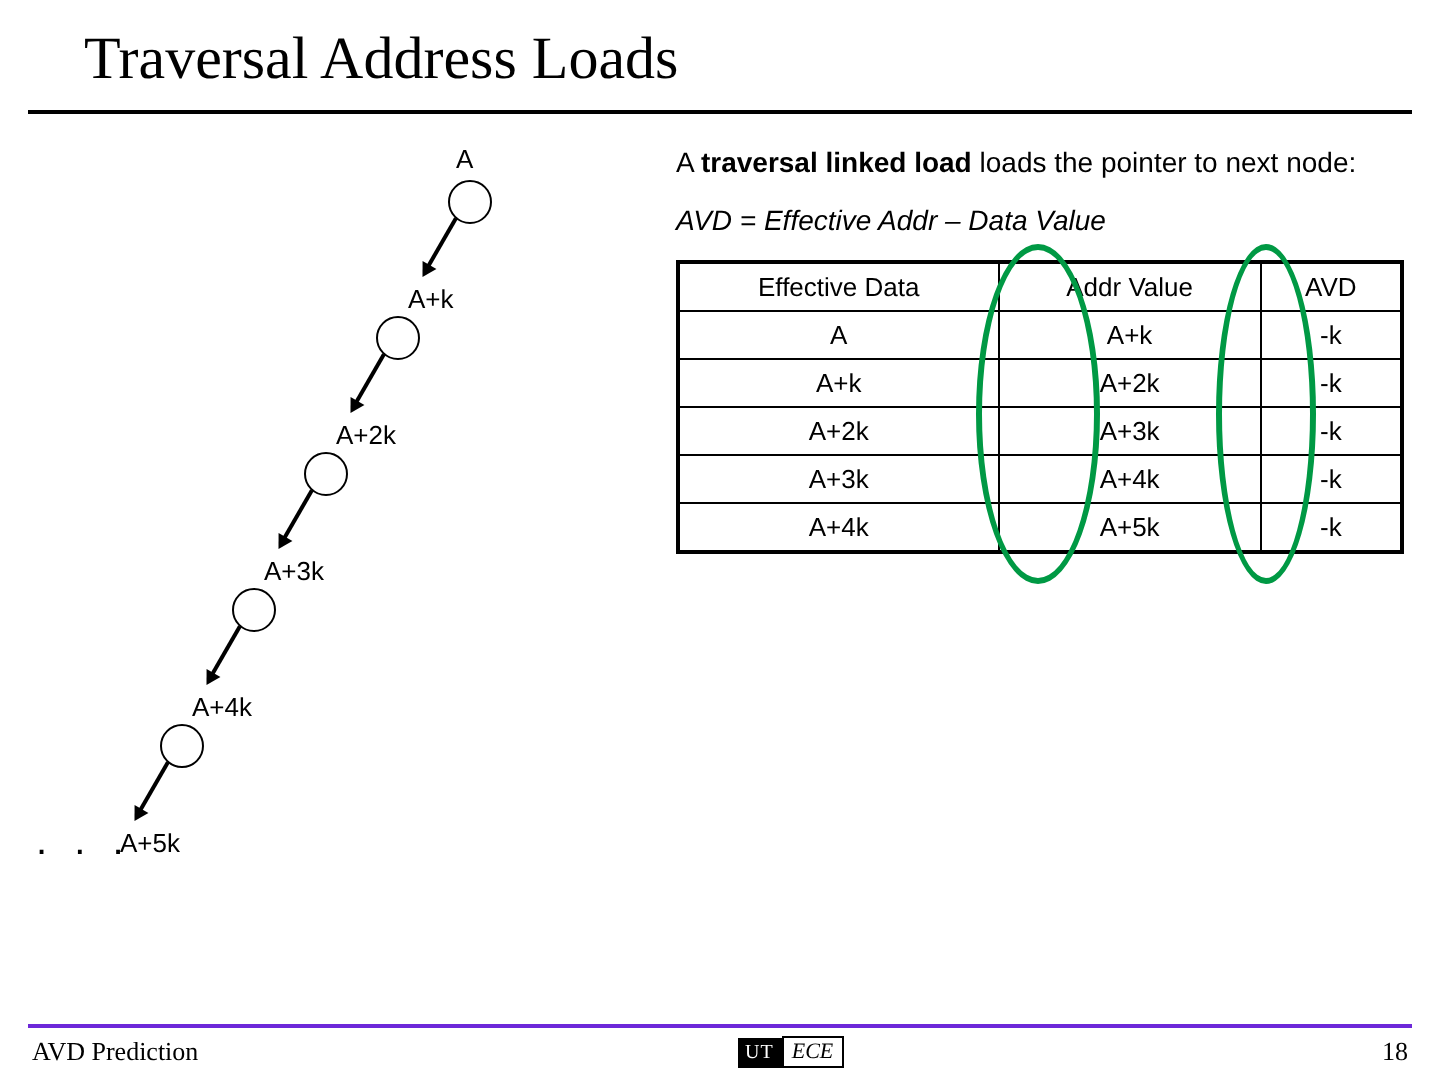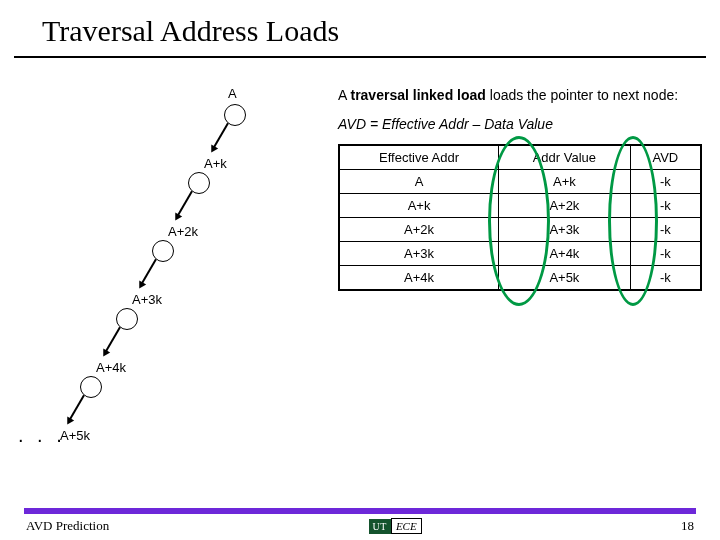--- a/index.html
+++ b/index.html
@@ -4,23 +4,23 @@
 <style>
   * { box-sizing: border-box; margin: 0; padding: 0; }
   body {
     width: 720px; height: 540px;
     font-family: "Times New Roman", Times, serif;
     background: #fff; color: #000;
     position: relative; overflow: hidden;
   }
   .title {
     font-size: 30px; font-weight: 400;
-    padding: 0 0 8px 28px;
+    padding: 12px 0 8px 28px;
     border-bottom: 2px solid #000;
-    margin: 14px 14px;
+    margin: 1px 14px;
   }
   .content { display: flex; padding: 14px 18px 0 18px; }
   .left { width: 320px; position: relative; font-family: Arial, Helvetica, sans-serif; }
   .right { flex: 1; font-family: Arial, Helvetica, sans-serif; position: relative; }
   .left-heading { font-size: 14px; font-weight: 400; margin-bottom: 10px; }
   .diagram { position: relative; height: 380px; }
   .node-circle {
     position: absolute; width: 22px; height: 22px;
     border: 1.5px solid #000; border-radius: 50%;
     background: #fff;
@@ -55,31 +55,31 @@
   .table-wrap { position: relative; margin-top: 6px; }
   .oval {
     position: absolute; border: 3px solid #094; border-radius: 50%;
     pointer-events: none;
   }
   .caption-row { display: flex; margin-top: 8px; font-size: 13px; }
   .cap1 { margin-left: 128px; width: 100px; }
   .cap2 { margin-left: 26px; }
   .footer {
     position: absolute; bottom: 0; left: 0; right: 0;
-    border-top: 6px solid #6d28d9;
+    border-top: 2px solid #6d28d9;
     display: flex; align-items: flex-end; justify-content: space-between;
-    margin: 0 24px; padding: 4px 2px 6px 2px;
+    margin: 0 14px; padding: 4px 2px 6px 2px;
     font-family: "Times New Roman", serif; font-size: 13px;
   }
   .logo {
     display: flex; align-items: center; gap: 0;
     font-family: "Times New Roman", serif;
   }
   .logo-ut {
-    background: #14532d; color: #fff; padding: 2px 4px;
+    background: #000000; color: #fff; padding: 2px 4px;
     font-size: 10px; letter-spacing: 0.5px;
   }
   .logo-ece {
     border: 1px solid #000; padding: 1px 4px;
     font-size: 11px;
     font-style: italic;
   }
   .arrow-char { font-family: Arial, sans-serif; }
 </style>
 </head>
@@ -125,21 +125,21 @@
   <div class="right">
     <p>
       <span>A </span><b>traversal linked load</b><span> loads the pointer to next node:</span>
     </p>
     <p class="formula">AVD = Effective Addr – Data Value</p>
 
     <div class="table-wrap">
       <table>
         <thead>
           <tr>
-            <th>Effective Addr</th>
+            <th>Effective Data</th>
             <th>Addr Value</th>
             <th>AVD</th>
           </tr>
         </thead>
         <tbody>
           <tr>
             <td>A</td>
             <td>A+k</td>
             <td>-k</td>
           </tr>

